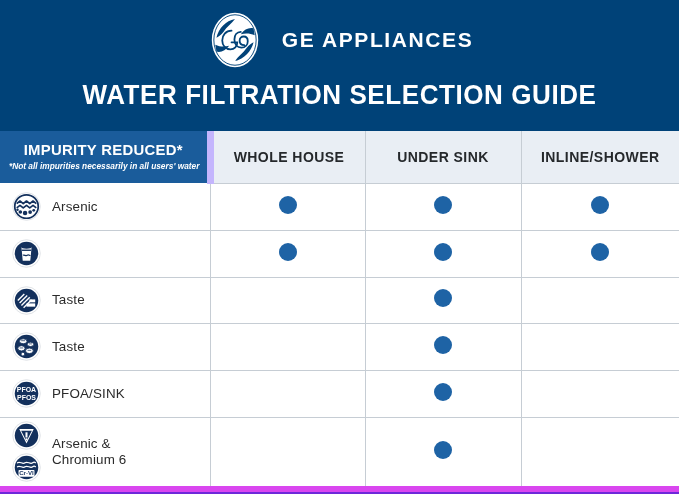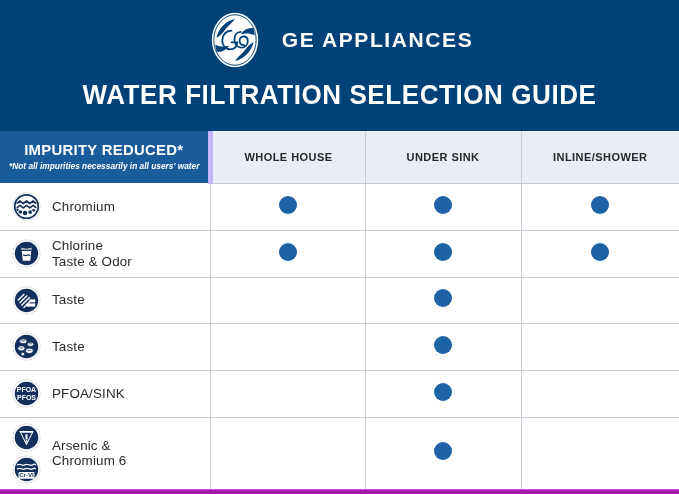--- a/index.html
+++ b/index.html
@@ -6,21 +6,21 @@
   html,body { width:679px; height:494px; }
   body {
     font-family:"Liberation Sans", sans-serif;
     background:#ffffff;
     overflow:hidden;
   }
   #guide {
     position:relative;
     width:679px;
     height:494px;
-    background:#a21caf;
+    background:#6d28d9;
   }
 
   
   .banner {
     position:absolute; left:0; top:0;
     width:679px; height:131px;
     background:#004278;
   }
   .brand-row {
     position:absolute; left:0; top:10px;
@@ -59,21 +59,21 @@
     border-collapse:collapse;
     table-layout:fixed;
   }
   .table col.c0 { width:210px; }
   .table col.c1 { width:155px; }
   .table col.c2 { width:156px; }
   .table col.c3 { width:158px; }
 
   .head-impurity {
     background:#1A5C9B;
-    border-right:5px solid #c4b5fd;
+    border-right:7px solid #c4b5fd;
     vertical-align:middle;
     text-align:center;
     height:52px;
     padding:4px 6px 6px 6px;
   }
   .head-impurity .t1 {
     color:#ffffff;
     font-size:15.5px;
     font-weight:bold;
     letter-spacing:0.3px;
@@ -85,21 +85,21 @@
     font-size:8.6px;
     font-style:italic;
     font-weight:bold;
     margin-top:2px;
     transform:scaleX(0.97);
     white-space:nowrap;
   }
   .head-col {
     background:#E9EEF4;
     color:#25282B;
-    font-size:11px;
+    font-size:14px;
     letter-spacing:0.45px;
     text-align:center;
     vertical-align:middle;
     height:52px;
     border-right:1px solid #C6CDD4;
     border-bottom:1px solid #C6CDD4;
     white-space:nowrap;
   }
   .head-col.last { border-right:none;margin-left:44px; }
 
@@ -111,21 +111,21 @@
     background:#ffffff;
   }
   .row-cell-mark {
     border-right:1px solid #C6CDD4;
     border-bottom:1px solid #C6CDD4;
     background:#ffffff;
     text-align:center;
     vertical-align:middle;
   }
   .row-cell-mark.last { border-right:none; }
-  tr.last-row > td { border-bottom:1px solid #d946ef; }
+  tr.last-row > td { border-bottom:6px solid #d946ef; }
 
   .label-wrap {
     display:flex; align-items:center; gap:11px;
   }
   .icon-stack {
     display:flex; flex-direction:column; gap:3px;
     flex:0 0 auto;
   }
   .imp-icon {
     width:29px; height:29px; flex:0 0 auto;
@@ -207,21 +207,21 @@
                   <g fill="#13305C">
                     <circle cx="11.5" cy="27.5" r="2.5"></circle>
                       <circle cx="18" cy="28.8" r="3.1"></circle>
                     <circle cx="25" cy="27.6" r="2.6"></circle>
                       <circle cx="30" cy="25.3" r="1.9"></circle>
                     <circle cx="7.6" cy="24.6" r="1.7"></circle>
                   </g>
                 </svg>
               </span>
             </span>
-            <span class="imp-text">Chromium</span>
+            <span class="imp-text">Arsenic</span>
           </div>
         </td>
         <td class="row-cell-mark"><span class="dot" style="background: rgb(30, 99, 165);"></span></td>
         <td class="row-cell-mark"><span class="dot" style="background: rgb(30, 99, 165);"></span></td>
         <td class="row-cell-mark last"><span class="dot" style="background: rgb(30, 99, 165);"></span></td>
       </tr>
 
       <tr style="height:47px">
         <td class="row-cell-label">
           <div class="label-wrap">
@@ -230,22 +230,20 @@
                 <svg viewBox="0 0 40 40" width="29" height="29" aria-hidden="true">
                   <circle cx="20" cy="20" r="19" fill="#ffffff" stroke="#D3D7DC" stroke-width="1"></circle>
                   <circle cx="20" cy="20" r="16.2" fill="#13305C"></circle>
                   <path d="M13 11.5 H27 L25.2 30 H14.8 Z" fill="#ffffff"></path>
                   <path d="M13.6 15.5 H26.4" stroke="#13305C" stroke-width="1.9"></path>
                   <path d="M15 22.5 C17 21 19 24 21 22.5 C23 21 24.6 23.4 25.4 22.5" fill="none" stroke="#13305C" stroke-width="1.7"></path>
                   <ellipse cx="20" cy="11.5" rx="7" ry="2" fill="#13305C"></ellipse>
                 </svg>
               </span>
             </span>
-            <span class="imp-text">Chlorine
-Taste &amp; Odor</span>
           </div>
         </td>
         <td class="row-cell-mark"><span class="dot" style="background: rgb(30, 99, 165);"></span></td>
         <td class="row-cell-mark"><span class="dot" style="background: rgb(30, 99, 165);"></span></td>
         <td class="row-cell-mark last"><span class="dot" style="background: rgb(30, 99, 165);"></span></td>
       </tr>
 
       <tr style="height:46px">
         <td class="row-cell-label">
           <div class="label-wrap">

